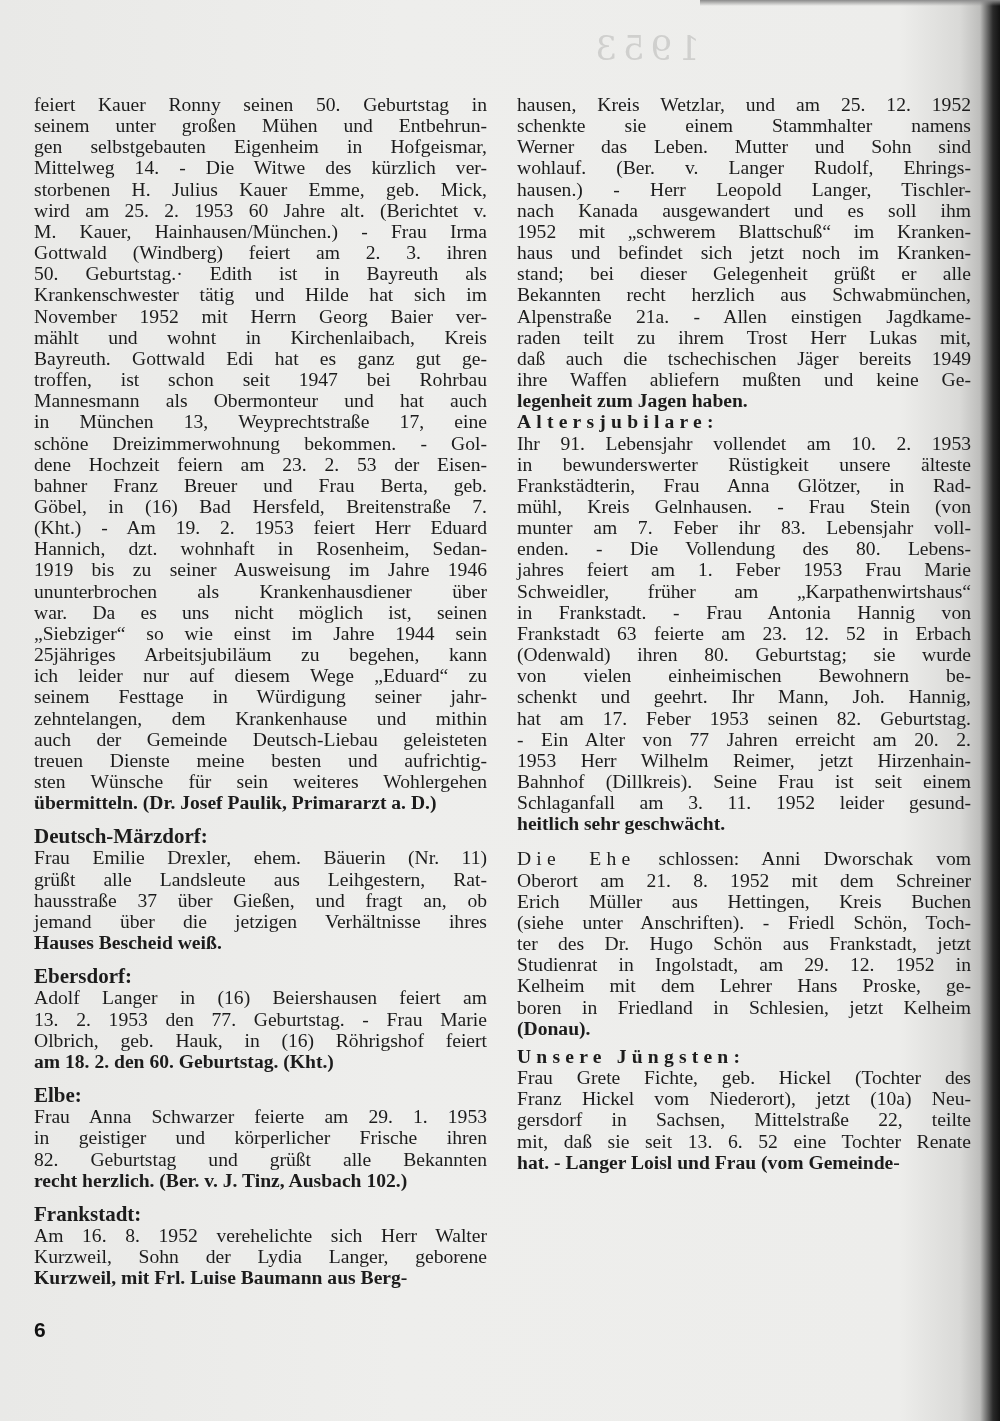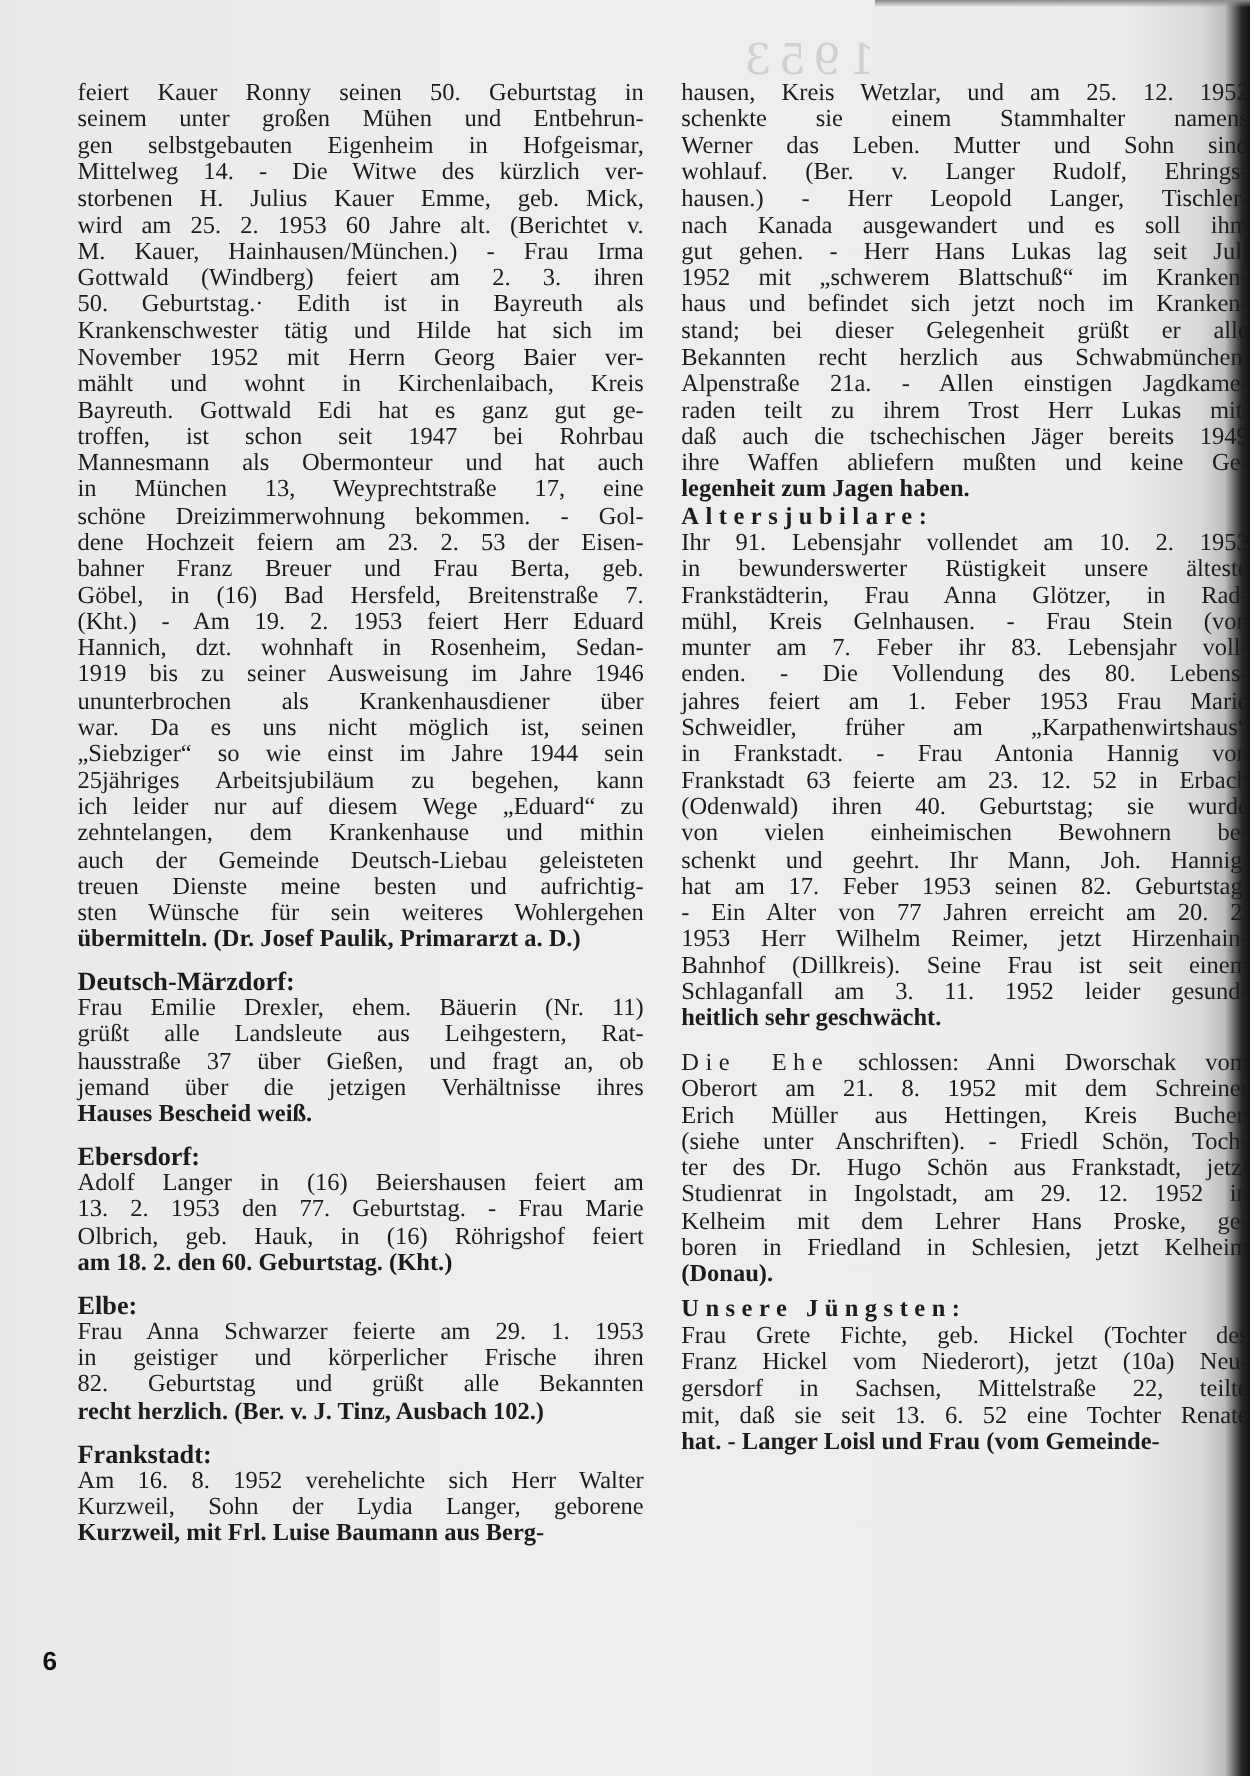--- a/index.html
+++ b/index.html
@@ -17,24 +17,24 @@
     .top-shadow {
       position: absolute; left: 700px; top: 0; width: 300px; height: 6px;
       background: linear-gradient(180deg, #8a8a8a, rgba(0,0,0,0));
     }
     .bleed {
       position: absolute; left: 450px; top: 28px; width: 250px; height: 50px;
       font-family: "DejaVu Serif", serif; font-size: 34px; color: rgba(70,70,70,0.18);
       letter-spacing: 6px; transform: scaleX(-1);
     }
     .column {
-      position: absolute; top: 64px;
+      position: absolute; top: 94px;
       font-family: "Liberation Serif", "DejaVu Serif", serif;
       font-size: 19.6px; line-height: 21.15px;
-      text-align: justify; hyphens: manual; margin-left: 28px;
+      text-align: justify; hyphens: manual;
     }
     .col-left { left: 34px; width: 453px; }
     .col-right { left: 517px; width: 454px; }
     .para { margin: 0; text-align-last: left; }
     .line { display: block; text-align: justify; text-align-last: justify; white-space: nowrap; }
     .line.last { text-align-last: left; font-weight: bold; }
     .heading-bold {
       font-family: "Liberation Serif", "DejaVu Serif", serif; font-weight: bold;
       font-size: 21px; margin-top: 6px; display: block;
     }
@@ -76,20 +76,21 @@
         <span class="line">bahner Franz Breuer und Frau Berta, geb.</span>
         <span class="line">Göbel, in (16) Bad Hersfeld, Breitenstraße 7.</span>
         <span class="line">(Kht.) - Am 19. 2. 1953 feiert Herr Eduard</span>
         <span class="line">Hannich, dzt. wohnhaft in Rosenheim, Sedan-</span>
         <span class="line">1919 bis zu seiner Ausweisung im Jahre 1946</span>
         <span class="line">ununterbrochen als Krankenhausdiener über</span>
         <span class="line">war. Da es uns nicht möglich ist, seinen</span>
         <span class="line">„Siebziger“ so wie einst im Jahre 1944 sein</span>
         <span class="line">25jähriges Arbeitsjubiläum zu begehen, kann</span>
         <span class="line">ich leider nur auf diesem Wege „Eduard“ zu</span>
+        <span class="line">seinem Festtage in Würdigung seiner jahr-</span>
         <span class="line">zehntelangen, dem Krankenhause und mithin</span>
         <span class="line">auch der Gemeinde Deutsch-Liebau geleisteten</span>
         <span class="line">treuen Dienste meine besten und aufrichtig-</span>
         <span class="line">sten Wünsche für sein weiteres Wohlergehen</span>
         <span class="line last">übermitteln. (Dr. Josef Paulik, Primararzt a. D.)</span>
       </div>
       <div class="gap"></div>
       <div class="para">
         <span class="heading-bold">Deutsch-Märzdorf:</span>
         <span class="line">Frau Emilie Drexler, ehem. Bäuerin (Nr. 11)</span>
@@ -123,21 +124,20 @@
       </div>
     </div>
   <div class="column col-right" id="col-right">
       <div class="para">
         <span class="line">hausen, Kreis Wetzlar, und am 25. 12. 1952</span>
         <span class="line">schenkte sie einem Stammhalter namens</span>
         <span class="line">Werner das Leben. Mutter und Sohn sind</span>
         <span class="line">wohlauf. (Ber. v. Langer Rudolf, Ehrings-</span>
         <span class="line">hausen.) - Herr Leopold Langer, Tischler-</span>
         <span class="line">nach Kanada ausgewandert und es soll ihm</span>
-        <span class="line">gut gehen. - Herr Hans Lukas lag seit Juli</span>
         <span class="line">1952 mit „schwerem Blattschuß“ im Kranken-</span>
         <span class="line">haus und befindet sich jetzt noch im Kranken-</span>
         <span class="line">stand; bei dieser Gelegenheit grüßt er alle</span>
         <span class="line">Bekannten recht herzlich aus Schwabmünchen,</span>
         <span class="line">Alpenstraße 21a. - Allen einstigen Jagdkame-</span>
         <span class="line">raden teilt zu ihrem Trost Herr Lukas mit,</span>
         <span class="line">daß auch die tschechischen Jäger bereits 1949</span>
         <span class="line">ihre Waffen abliefern mußten und keine Ge-</span>
         <span class="line last">legenheit zum Jagen haben.</span>
       </div>
@@ -147,21 +147,21 @@
         <span class="line">Ihr 91. Lebensjahr vollendet am 10. 2. 1953</span>
         <span class="line">in bewunderswerter Rüstigkeit unsere älteste</span>
         <span class="line">Frankstädterin, Frau Anna Glötzer, in Rad-</span>
         <span class="line">mühl, Kreis Gelnhausen. - Frau Stein (von</span>
         <span class="line">munter am 7. Feber ihr 83. Lebensjahr voll-</span>
         <span class="line">enden. - Die Vollendung des 80. Lebens-</span>
         <span class="line">jahres feiert am 1. Feber 1953 Frau Marie</span>
         <span class="line">Schweidler, früher am „Karpathenwirtshaus“</span>
         <span class="line">in Frankstadt. - Frau Antonia Hannig von</span>
         <span class="line">Frankstadt 63 feierte am 23. 12. 52 in Erbach</span>
-        <span class="line">(Odenwald) ihren 40. Geburtstag; sie wurde</span>
+        <span class="line">(Odenwald) ihren 80. Geburtstag; sie wurde</span>
         <span class="line">von vielen einheimischen Bewohnern be-</span>
         <span class="line">schenkt und geehrt. Ihr Mann, Joh. Hannig,</span>
         <span class="line">hat am 17. Feber 1953 seinen 82. Geburtstag.</span>
         <span class="line">- Ein Alter von 77 Jahren erreicht am 20. 2.</span>
         <span class="line">1953 Herr Wilhelm Reimer, jetzt Hirzenhain-</span>
         <span class="line">Bahnhof (Dillkreis). Seine Frau ist seit einem</span>
         <span class="line">Schlaganfall am 3. 11. 1952 leider gesund-</span>
         <span class="line last">heitlich sehr geschwächt.</span>
       </div>
       <div class="gap"></div>

